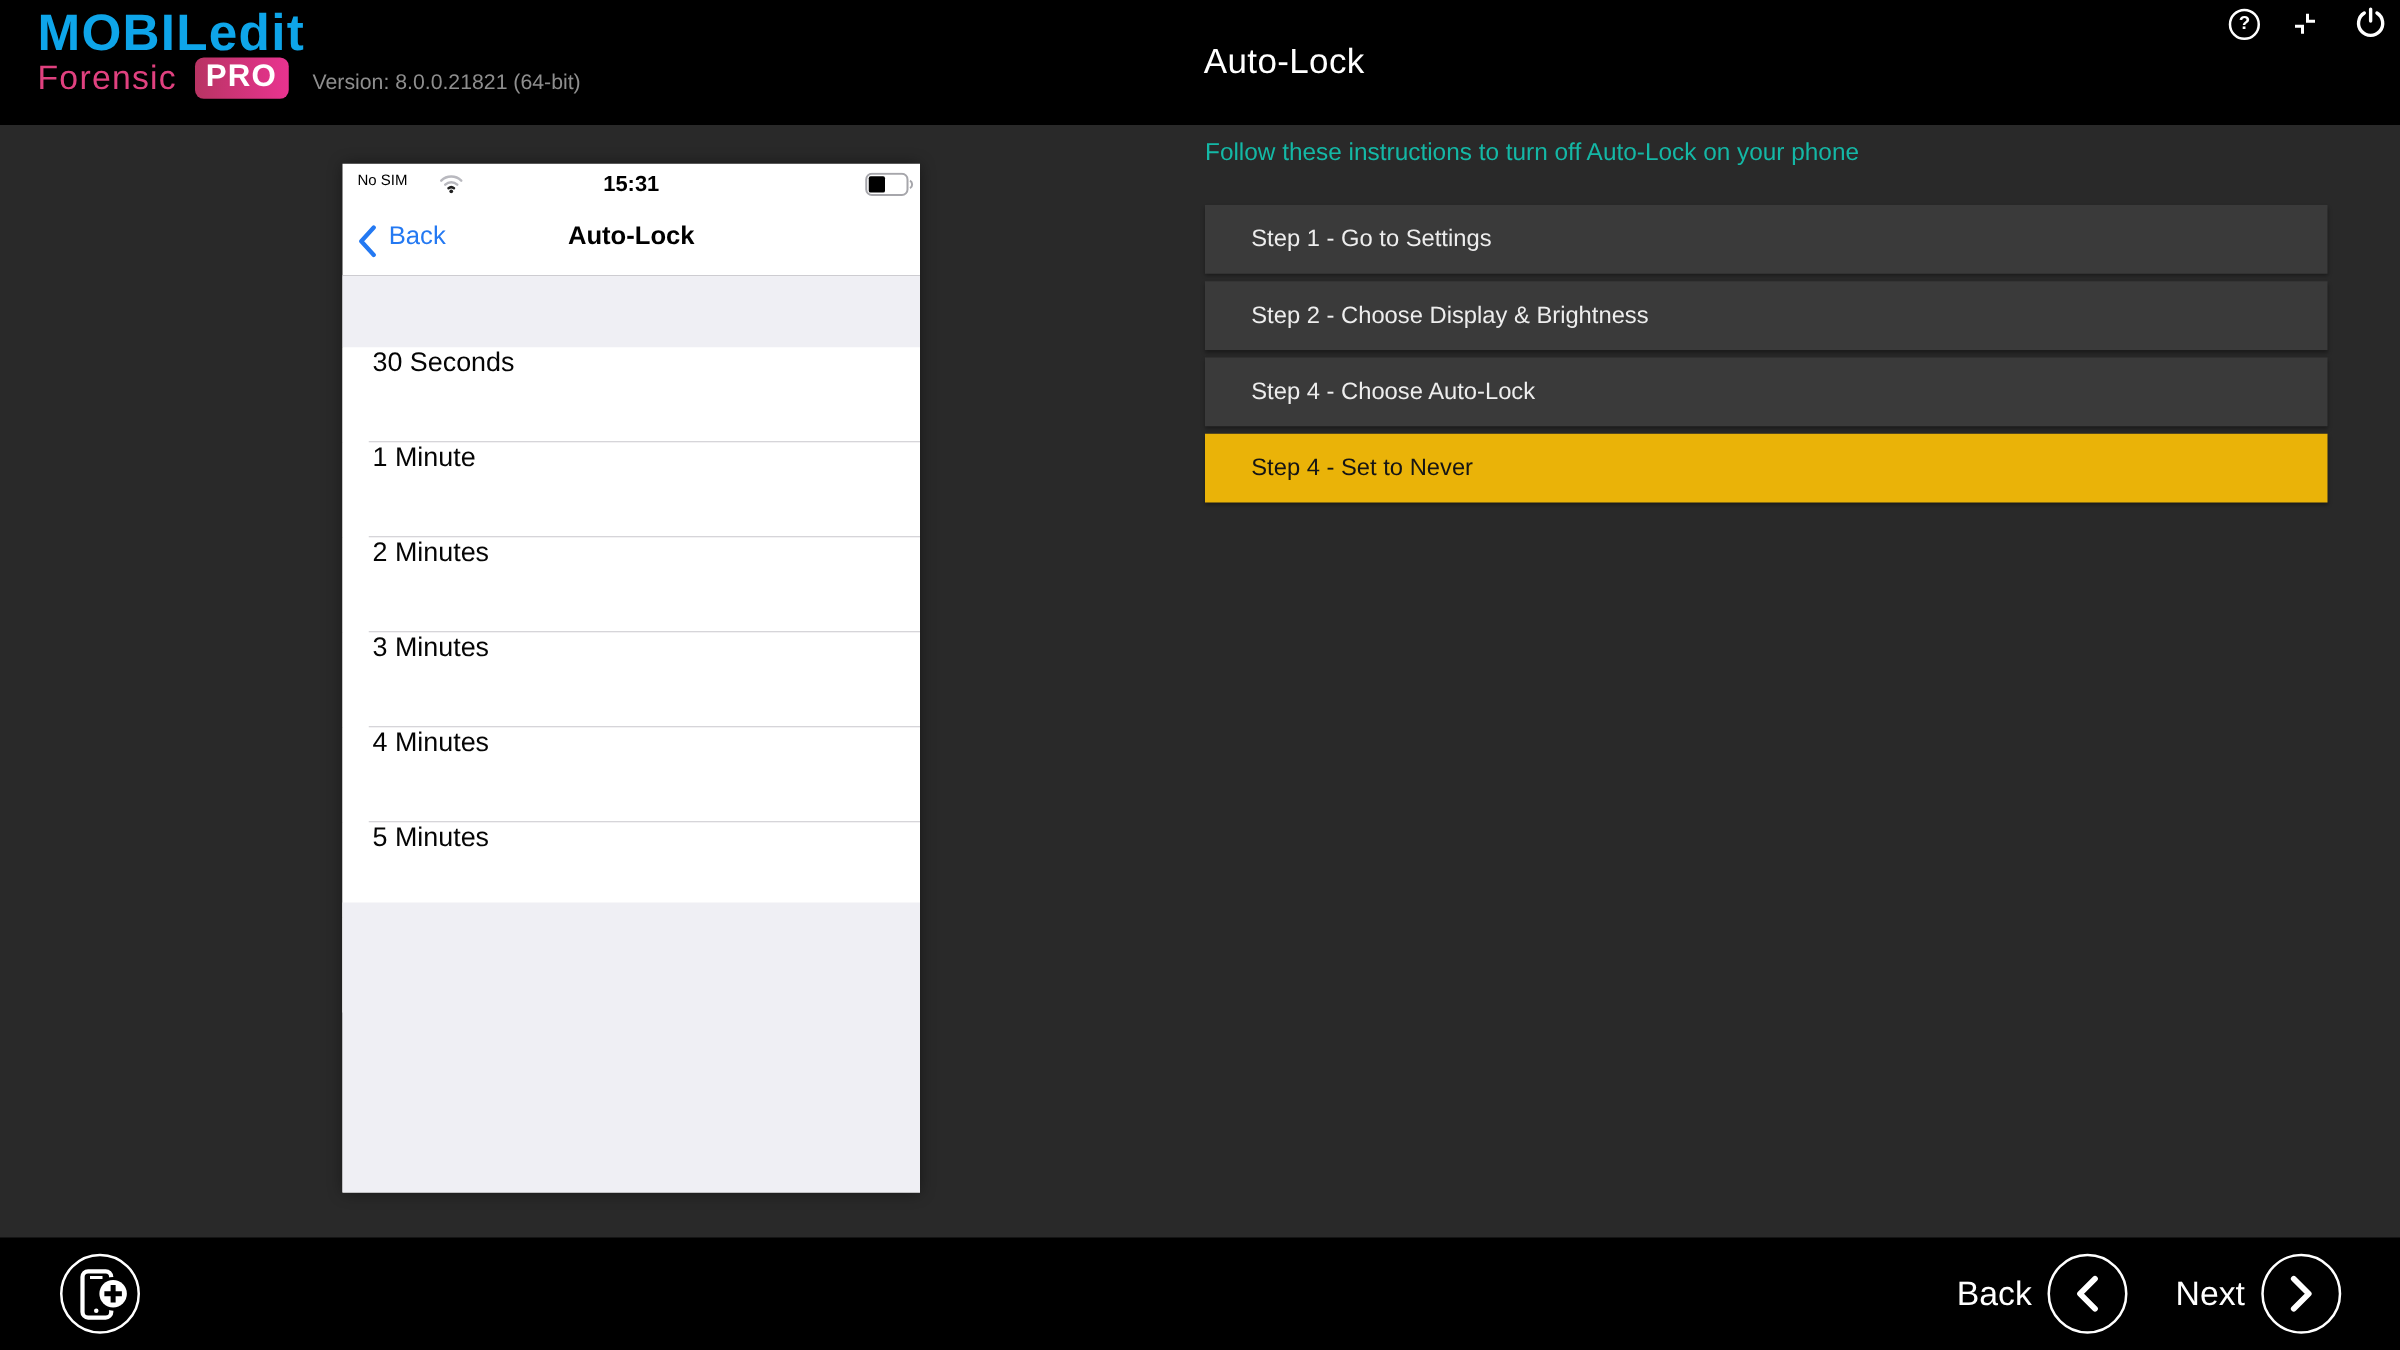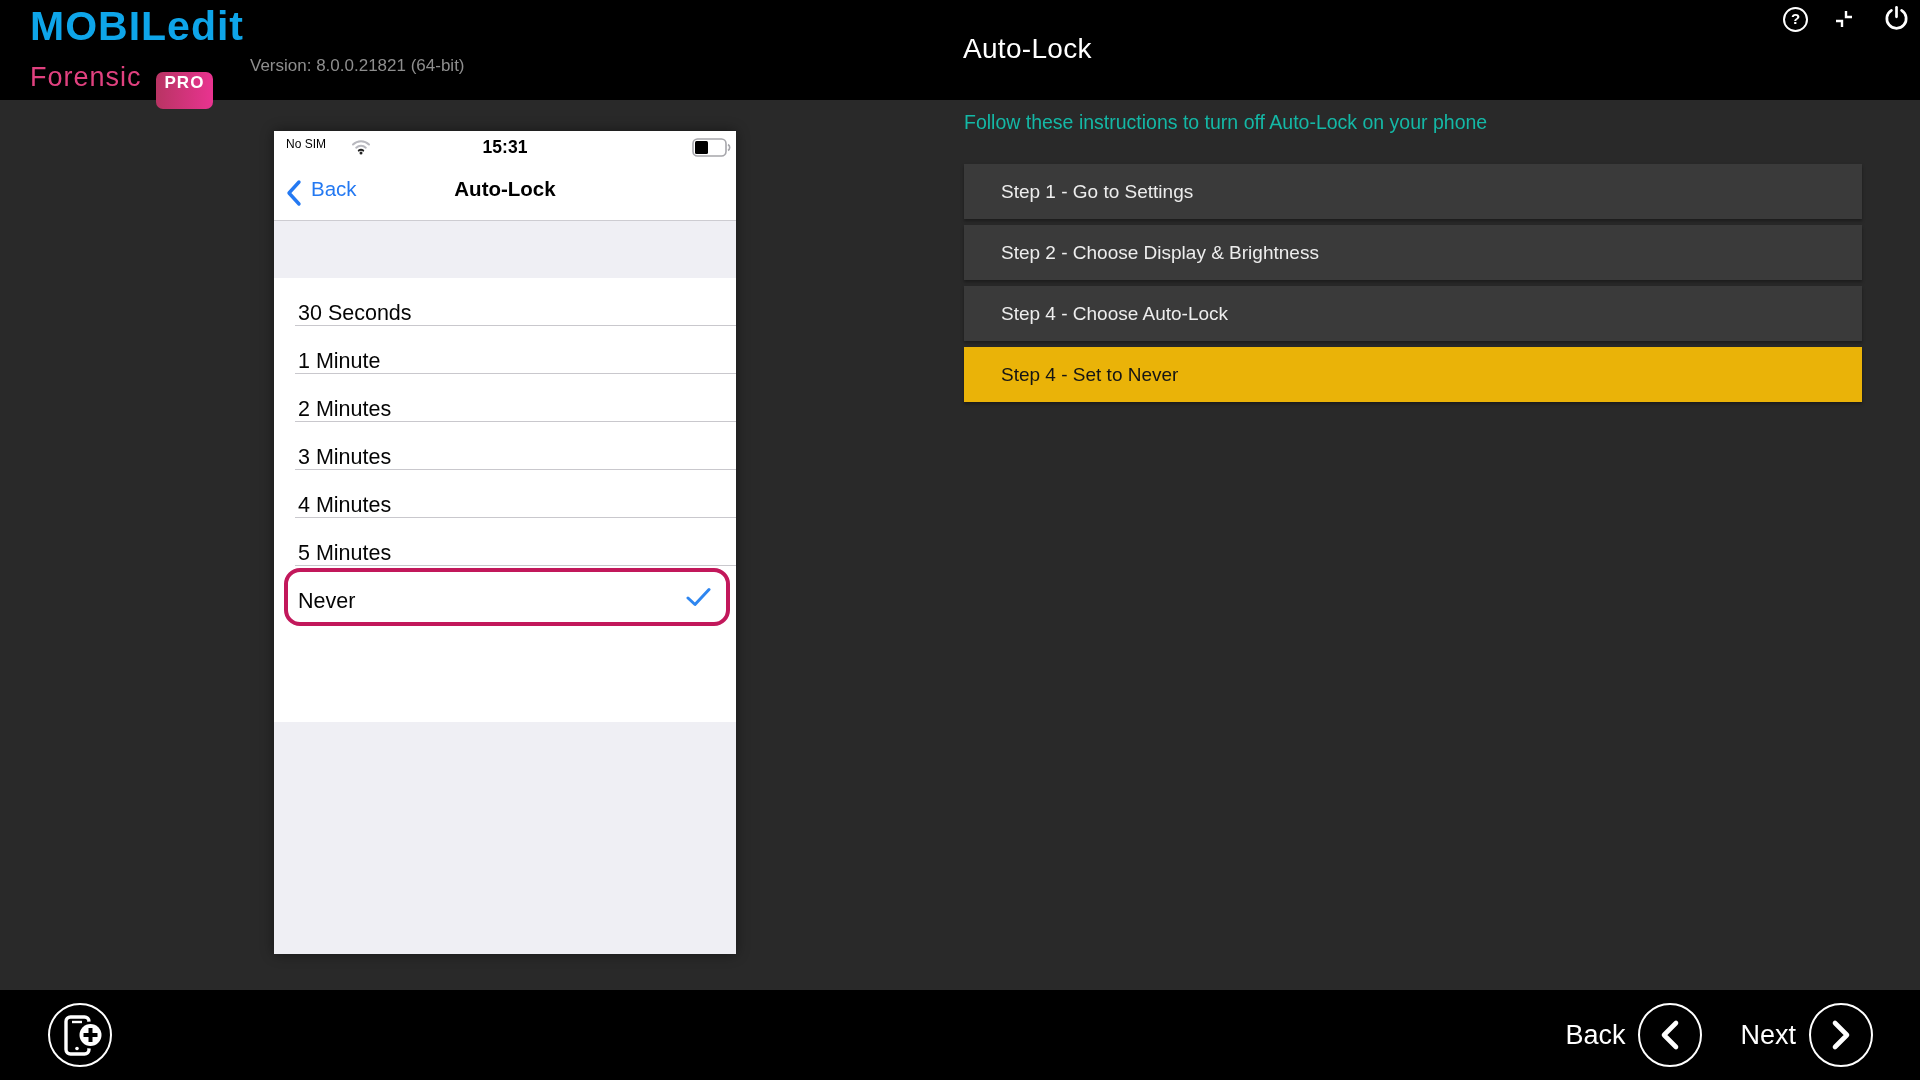--- a/index.html
+++ b/index.html
@@ -6,22 +6,22 @@
   html,body { width:1920px; height:1080px; overflow:hidden; background:#292929;
     font-family:"Liberation Sans","DejaVu Sans",sans-serif; }
   .app { position:absolute; inset:0; width:1920px; height:1080px; background:#292929; }
 
   
   .topbar { position:absolute; left:0; top:0; width:1920px; height:100px; background:#000; }
   .logo { position:absolute; left:30px; top:7px; }
   .logo-line1 { font-size:41px; font-weight:600; color:#0ea5e9; letter-spacing:1px; line-height:38px; }
   .logo-line2 { display:flex; align-items:center; gap:14px; margin-top:1px; }
   .logo-forensic { font-size:27px; font-weight:400; color:#e0417f; letter-spacing:1px; }
-  .logo-badge { font-size:17px; font-weight:700; color:#fff; letter-spacing:1px;
-    background:linear-gradient(90deg,#b83463,#e93390); padding:1px 9px 16px; border-radius:7px;margin-top:26px; }
+  .logo-badge { font-size:25px; font-weight:700; color:#fff; letter-spacing:1px;
+    background:linear-gradient(90deg,#b83463,#e93390); padding:1px 9px 3px; border-radius:7px; }
   .version { position:absolute; left:250px; top:56px; font-size:17px; color:#8e8e8e; }
   .page-title { position:absolute; left:963px; top:33px; font-size:28px; font-weight:300;
     color:#fff; letter-spacing:0.3px; }
   .tb-icon { position:absolute; color:#fff; }
   .icon-help { left:1783px; top:7px; width:25px; height:25px; border:2px solid #fff;
     border-radius:50%; text-align:center; line-height:20px; font-size:15px; font-weight:700; }
   .icon-resize { left:1832px; top:7px; width:24px; height:24px; }
   .icon-power { left:1883px; top:5px; width:27px; height:27px; }
 
   
@@ -34,21 +34,21 @@
     font-weight:600; color:#000; }
   .p-battery { position:absolute; right:4px; top:7px; }
   .p-nav { position:absolute; left:0; top:32px; right:0; height:57px; }
   .p-back-chevron { position:absolute; left:12px; top:16px; }
   .p-back-label { position:absolute; left:37px; top:14px; font-size:20.5px; color:#2479f2; }
   .p-nav-title { position:absolute; left:0; right:0; top:14px; text-align:center; font-size:20.5px;
     font-weight:700; color:#000; }
   .p-divider { position:absolute; left:0; right:0; top:89px; height:1px; background:#cdccd1; }
   .p-grayband { position:absolute; left:0; right:0; top:90px; height:57px; background:#efeff4; }
   .p-list { position:absolute; left:0; right:0; top:147px; }
-  .phone-row { position:relative; height:48px; display:flex; align-items:flex-end;
+  .phone-row { position:relative; height:76px; display:flex; align-items:flex-start;
     padding-left:24px; font-size:21.5px; color:#050505; background:#fff; }
   .phone-row:not(:last-child)::after { content:""; position:absolute; left:21px; right:0;
     bottom:0; height:1px; background:#c9c8cd; }
   .selection-ring { position:absolute; left:10px; right:6px; top:2px; height:58px;
     border:4px solid #c2185b; border-radius:16px; display:flex; align-items:center;
     justify-content:flex-end; padding-right:15px; }
   .p-bottomgray { position:absolute; left:0; right:0; top:590.8px; bottom:0; background:#efeff4; }
 
   
   .intro { position:absolute; left:964px; top:111px; font-size:19.5px; color:#14b8a6; }

